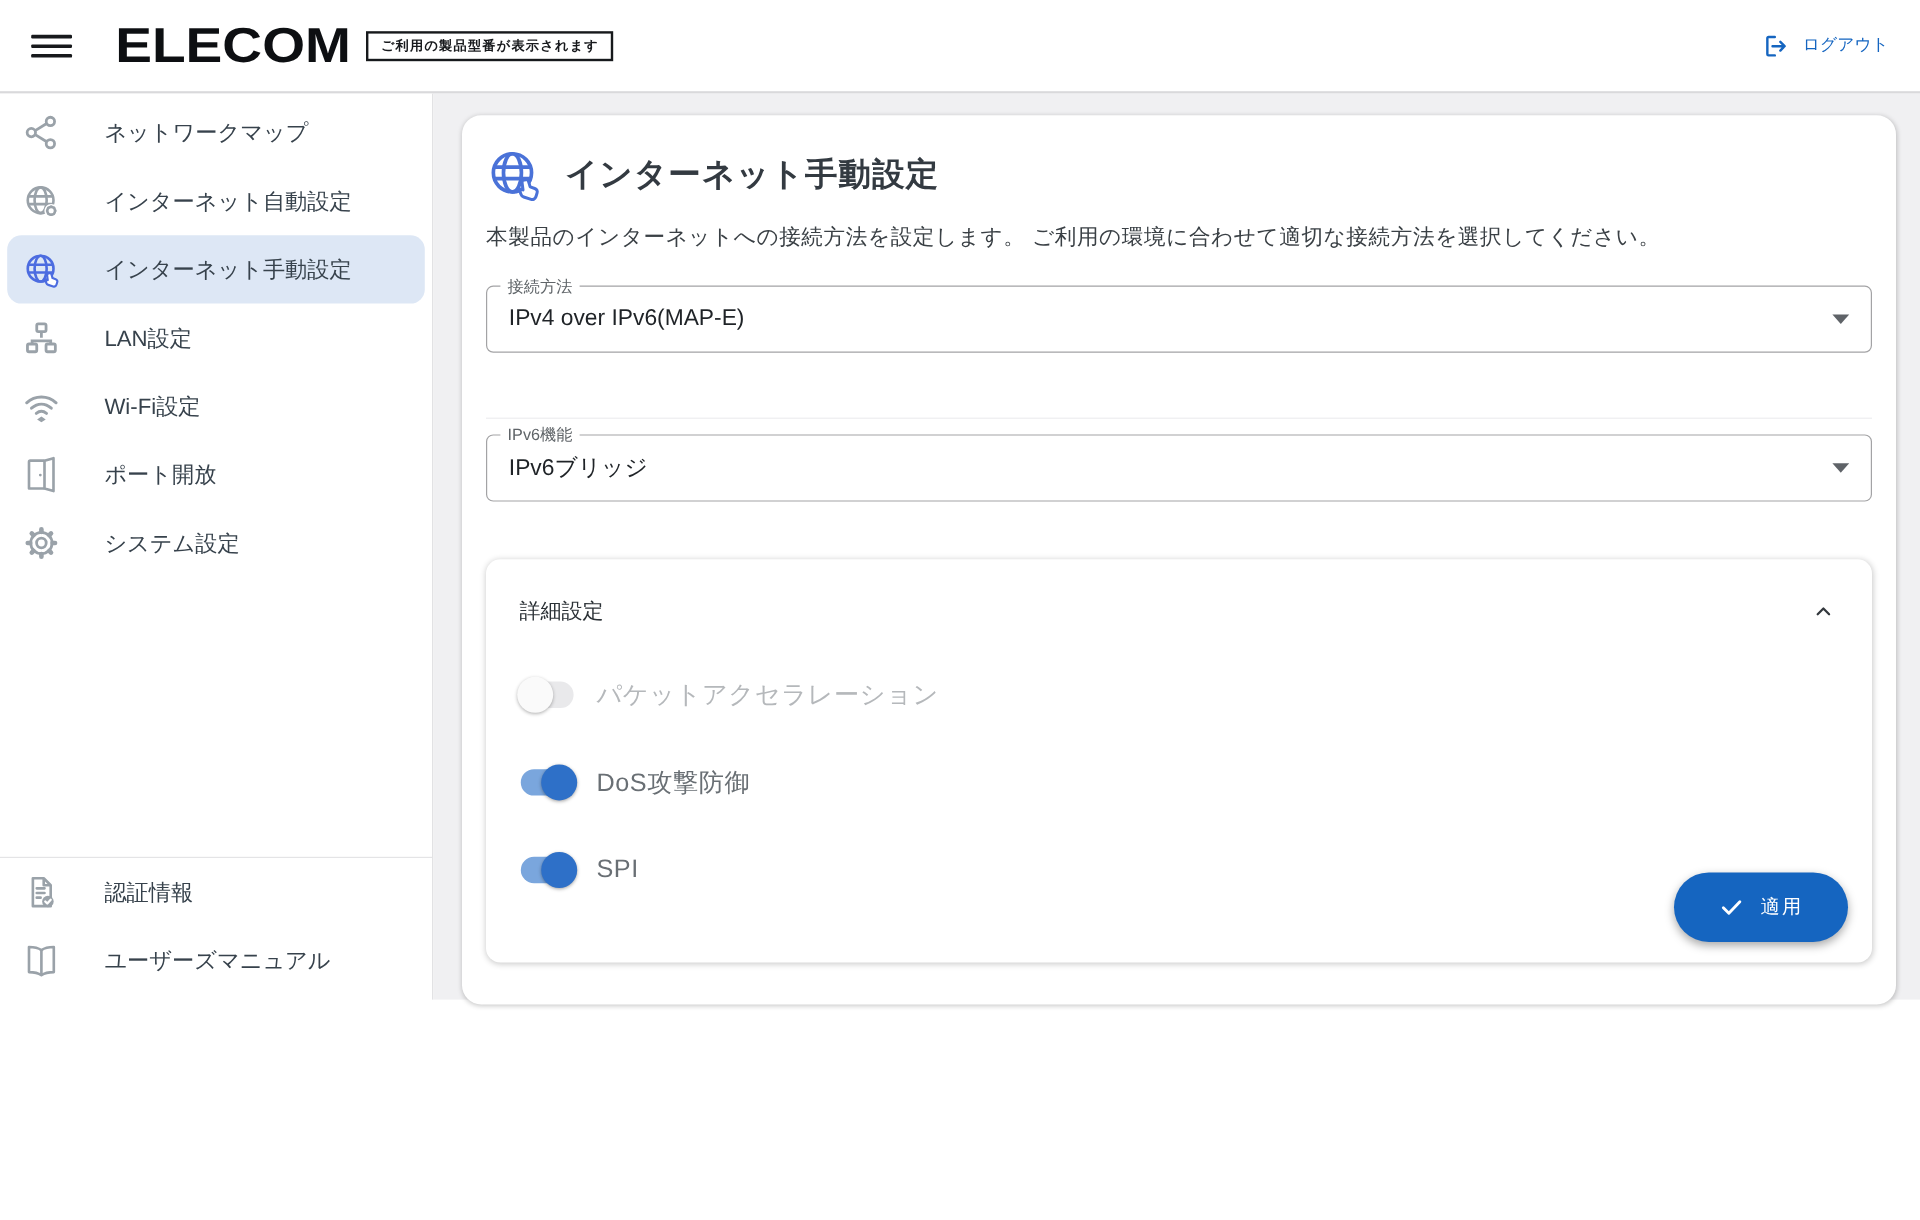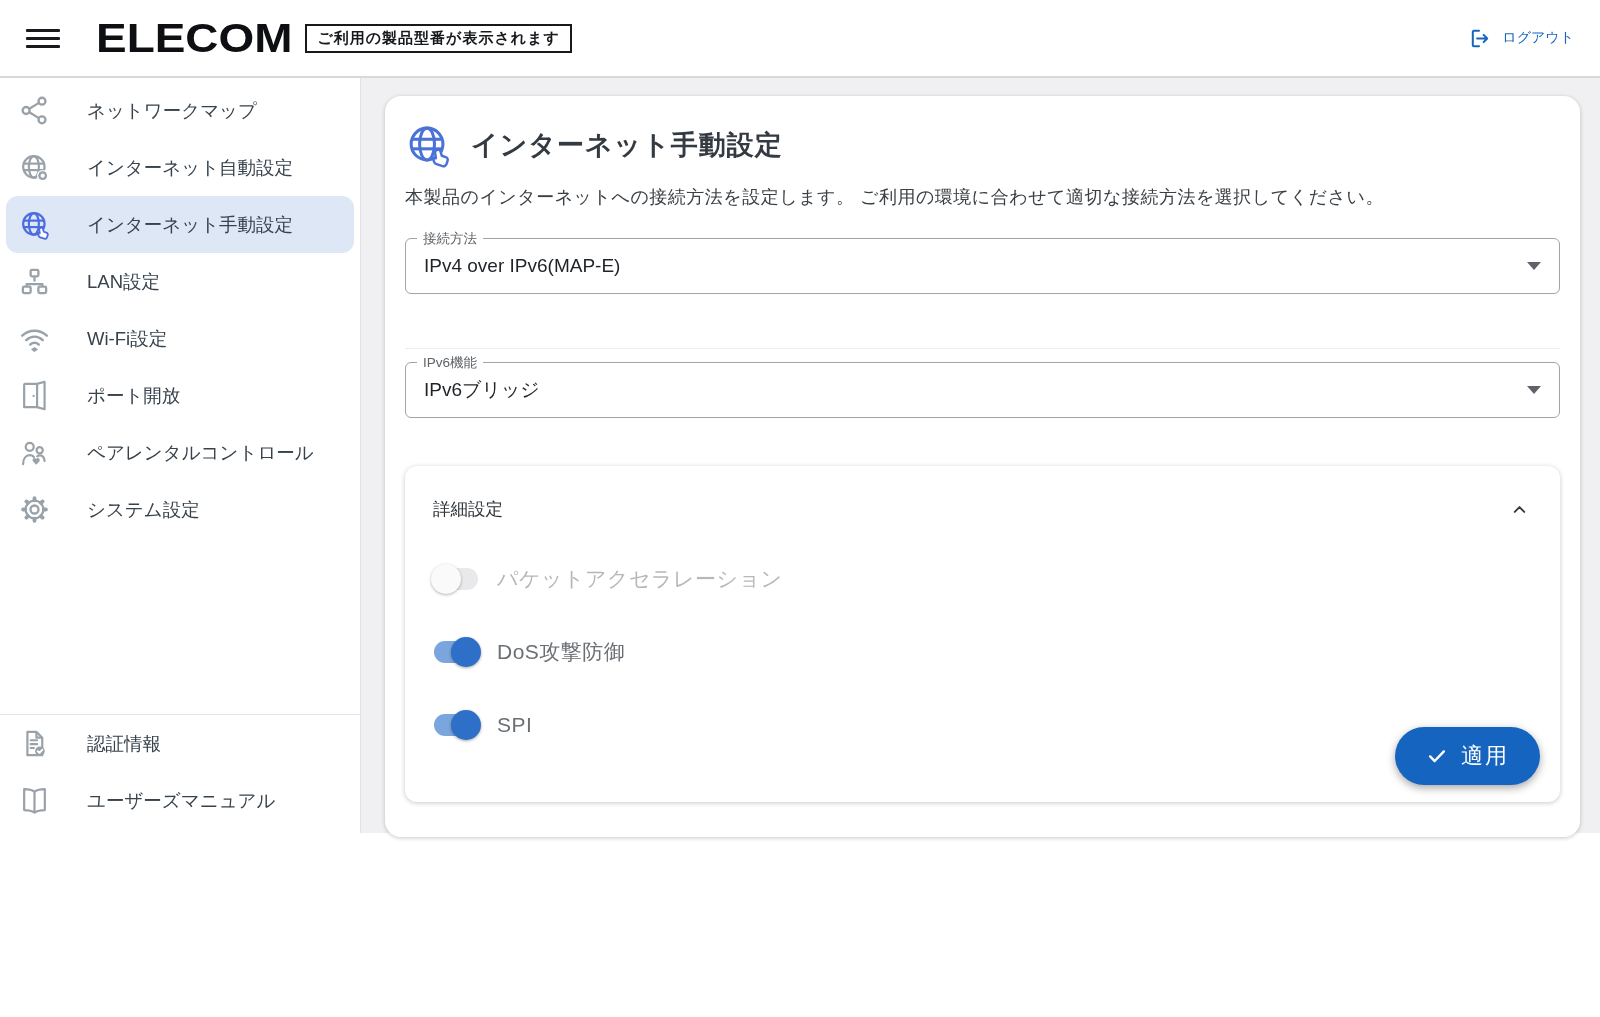--- a/index.html
+++ b/index.html
@@ -8,21 +8,21 @@
 
   
   .header { height:78px; background:#fff; border-bottom:2px solid #d9d9db;
             display:flex; align-items:center; padding:0 26px;text-align:center; }
   .hamburger { width:34px; height:30px; display:flex; flex-direction:column;
                justify-content:center; gap:5px; cursor:pointer; margin-right:36px; }
   .hamburger span { display:block; height:3px; background:#17191c; border-radius:1px; }
   .brand { font-size:41px; font-weight:900; letter-spacing:0px; color:#0d0f12;
            transform:scaleX(1.12); transform-origin:left center; line-height:1; }
   .model-box { margin-left:34px; border:2px solid #17191c; padding:3px 10px;
-               font-size:15px; font-weight:bold; color:#17191c; letter-spacing:1px; }
+               font-size:11px; font-weight:bold; color:#17191c; letter-spacing:1px; }
   .logout { margin-left:auto; display:flex; align-items:center; gap:11px;
             color:#1565c0; font-size:14px; cursor:pointer; }
 
   
   .container { display:flex; height:755px; }
   .sidebar { width:361px; background:#fff; border-right:1px solid #e2e2e4;
              display:flex; flex-direction:column; padding-top:4px; }
   .nav-item { height:57px; display:flex; align-items:center; padding-left:19px;
               cursor:pointer; }
   .nav-item .ic { width:31px; height:31px; flex:0 0 31px; color:#9aa2a9; }
@@ -76,21 +76,21 @@
   .switch.off .track { background:#e9e9eb; }
   .switch.off .thumb { left:-2px; background:#fafafa; box-shadow:0 1px 3px rgba(0,0,0,0.3); }
   .toggle-lbl { margin-left:18px; font-size:21px; letter-spacing:0.5px; }
   .toggle-lbl.enabled { color:#696f74; }
   .toggle-lbl.disabled { color:#b5b8bb; }
 
   
   .apply-btn { position:absolute; right:60px; bottom:48px; width:145px; height:58px;
                background:#1565c0; color:#fff; border:none; border-radius:29px;
                display:flex; align-items:center; justify-content:center; gap:13px;
-               font-size:22px; cursor:pointer; font-family:inherit;
+               font-size:16px; cursor:pointer; font-family:inherit;
                box-shadow:0 3px 8px rgba(0,0,0,0.35); letter-spacing:2px; }
 
   svg { display:block; }
 </style>
 </head>
 <body>
 
 <div class="header">
   <div class="hamburger">
     <span></span>
@@ -169,30 +169,20 @@
 
     <div class="nav-item">
       <svg class="ic" viewBox="0 0 24 24" fill="none" stroke="currentColor" stroke-width="1.7" stroke-linejoin="round">
         <path d="M14 3 H4.8 c-.4 0-.8.4-.8.8 V21 h10"></path>
         <path d="M14 21 l5.8 1.6 V1.4 L14 3 z"></path>
         <circle cx="11.3" cy="12.3" r="0.9" fill="currentColor" stroke="none"></circle>
       </svg>
       <span class="lbl">ポート開放</span>
     </div>
 
-    <div class="nav-item">
-      <svg class="ic" viewBox="0 0 24 24" fill="none" stroke="currentColor" stroke-width="1.7" stroke-linecap="round">
-        <circle cx="8.3" cy="7.6" r="3.1"></circle>
-        <path d="M3.2 21 c0-4.3 2.1-6.9 5.1-6.9 1.3 0 2.4.5 3.2 1.3"></path>
-        <circle cx="16" cy="10.3" r="2.4"></circle>
-        <path d="M19.8 18.6 c-.2-2.7-1.6-4.4-3.6-4.4 -.8 0-1.5.3-2.1.8"></path>
-        <path d="M13.3 17.1 c.5-.8 1.5-1 2.2-.4 .7.6.8 1.6.2 2.3 l-2.4 2.5 -2.4-2.5 c-.6-.7-.5-1.7.2-2.3 .7-.6 1.7-.4 2.2.4 z" fill="currentColor" stroke="none"></path>
-      </svg>
-      <span class="lbl">ペアレンタルコントロール</span>
-    </div>
 
     <div class="nav-item">
       <svg class="ic" viewBox="0 0 24 24" fill="none" stroke="currentColor" stroke-width="1.8">
         <circle cx="12" cy="12" r="3.1"></circle>
         <circle cx="12" cy="12" r="6.9"></circle>
         <g stroke-width="3" stroke-linecap="round">
           <path d="M19.2 12 h1.6 M3.2 12 h1.6 M12 3.2 v1.6 M12 19.2 v1.6"></path>
           <path d="M17.1 6.9 l1.1-1.1 M5.8 18.2 l1.1-1.1 M17.1 17.1 l1.1 1.1 M5.8 5.8 l1.1 1.1"></path>
         </g>
       </svg>

